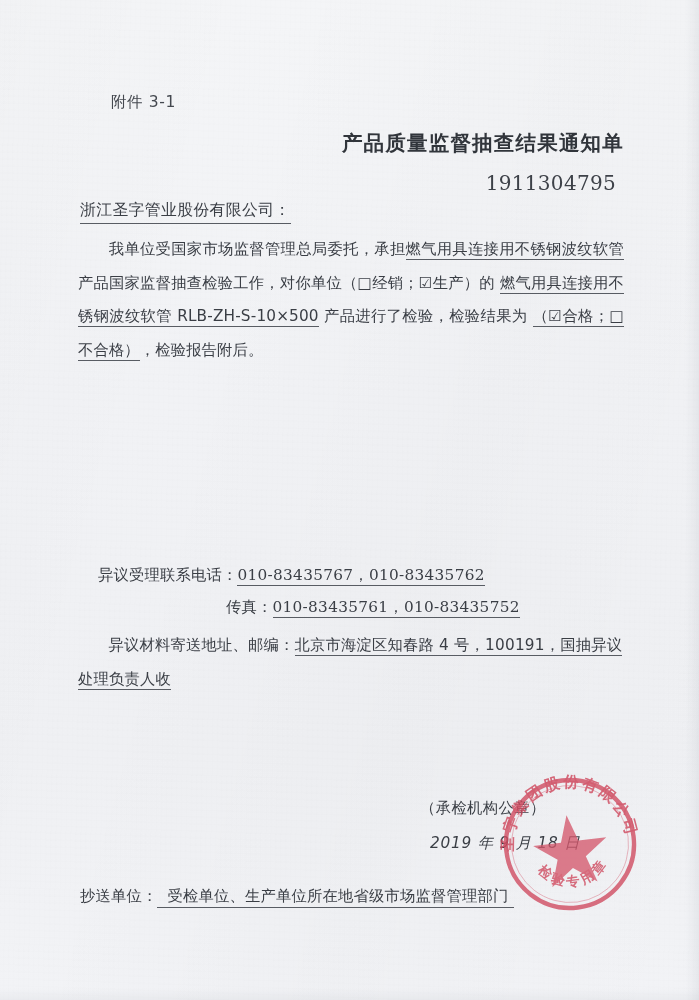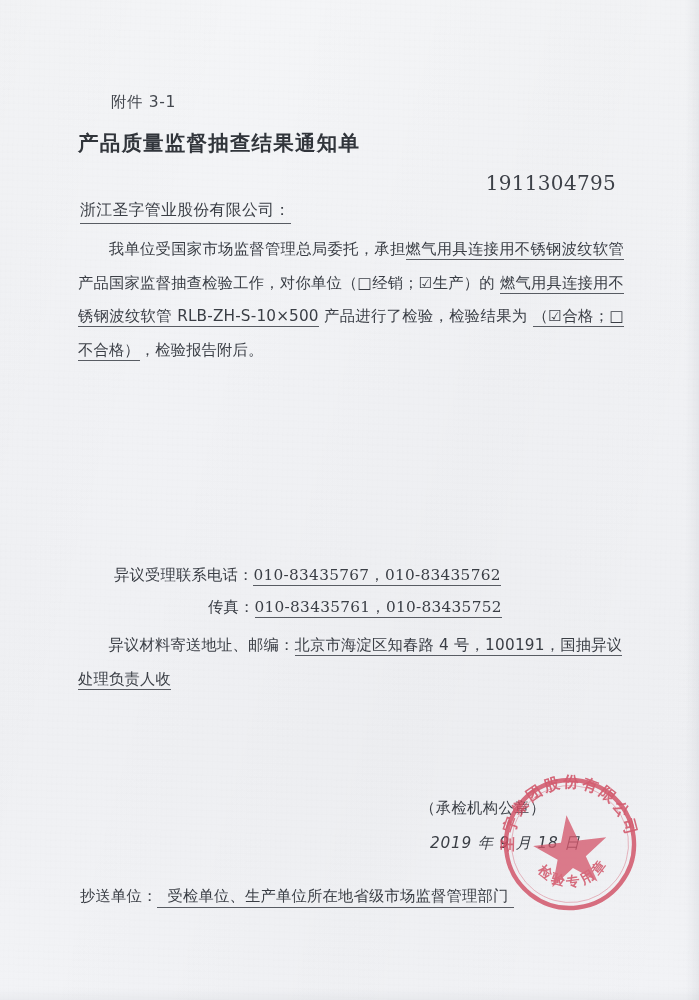--- a/index.html
+++ b/index.html
@@ -63,21 +63,21 @@
     color: #44484f;
     white-space: nowrap;
     margin-left: 33px;
   }
 
   .doc-title {
     position: absolute;
     left: 0;
     top: 129px;
     width: 546px;
-    text-align: left;
+    text-align: right;
     font-family: "DejaVu Serif", "Liberation Serif", serif;
     font-weight: 700;
     font-size: 20.5px;
     letter-spacing: 1.2px;
     color: #31353b;
   }
 
   .serial {
     position: absolute;
     right: 8px;
@@ -122,22 +122,22 @@
   }
   .cbox { font-family: "DejaVu Sans", sans-serif; }
 
   .contact-line {
     position: absolute;
     font-size: 15.3px;
     letter-spacing: .2px;
     color: #3a3e45;
     white-space: nowrap;
   }
-  #contact-phone { left: 36px; top: 565px; }
-  #contact-fax   { left: 130px; top: 597px; }
+  #contact-phone { left: 20px; top: 565px; }
+  #contact-fax   { left: 148px; top: 597px; }
 
   .addr-block {
     position: absolute;
     left: 0;
     top: 629px;
     width: 546px;
     font-size: 15.3px;
     line-height: 33.5px;
     letter-spacing: .2px;
     color: #3a3e45;

